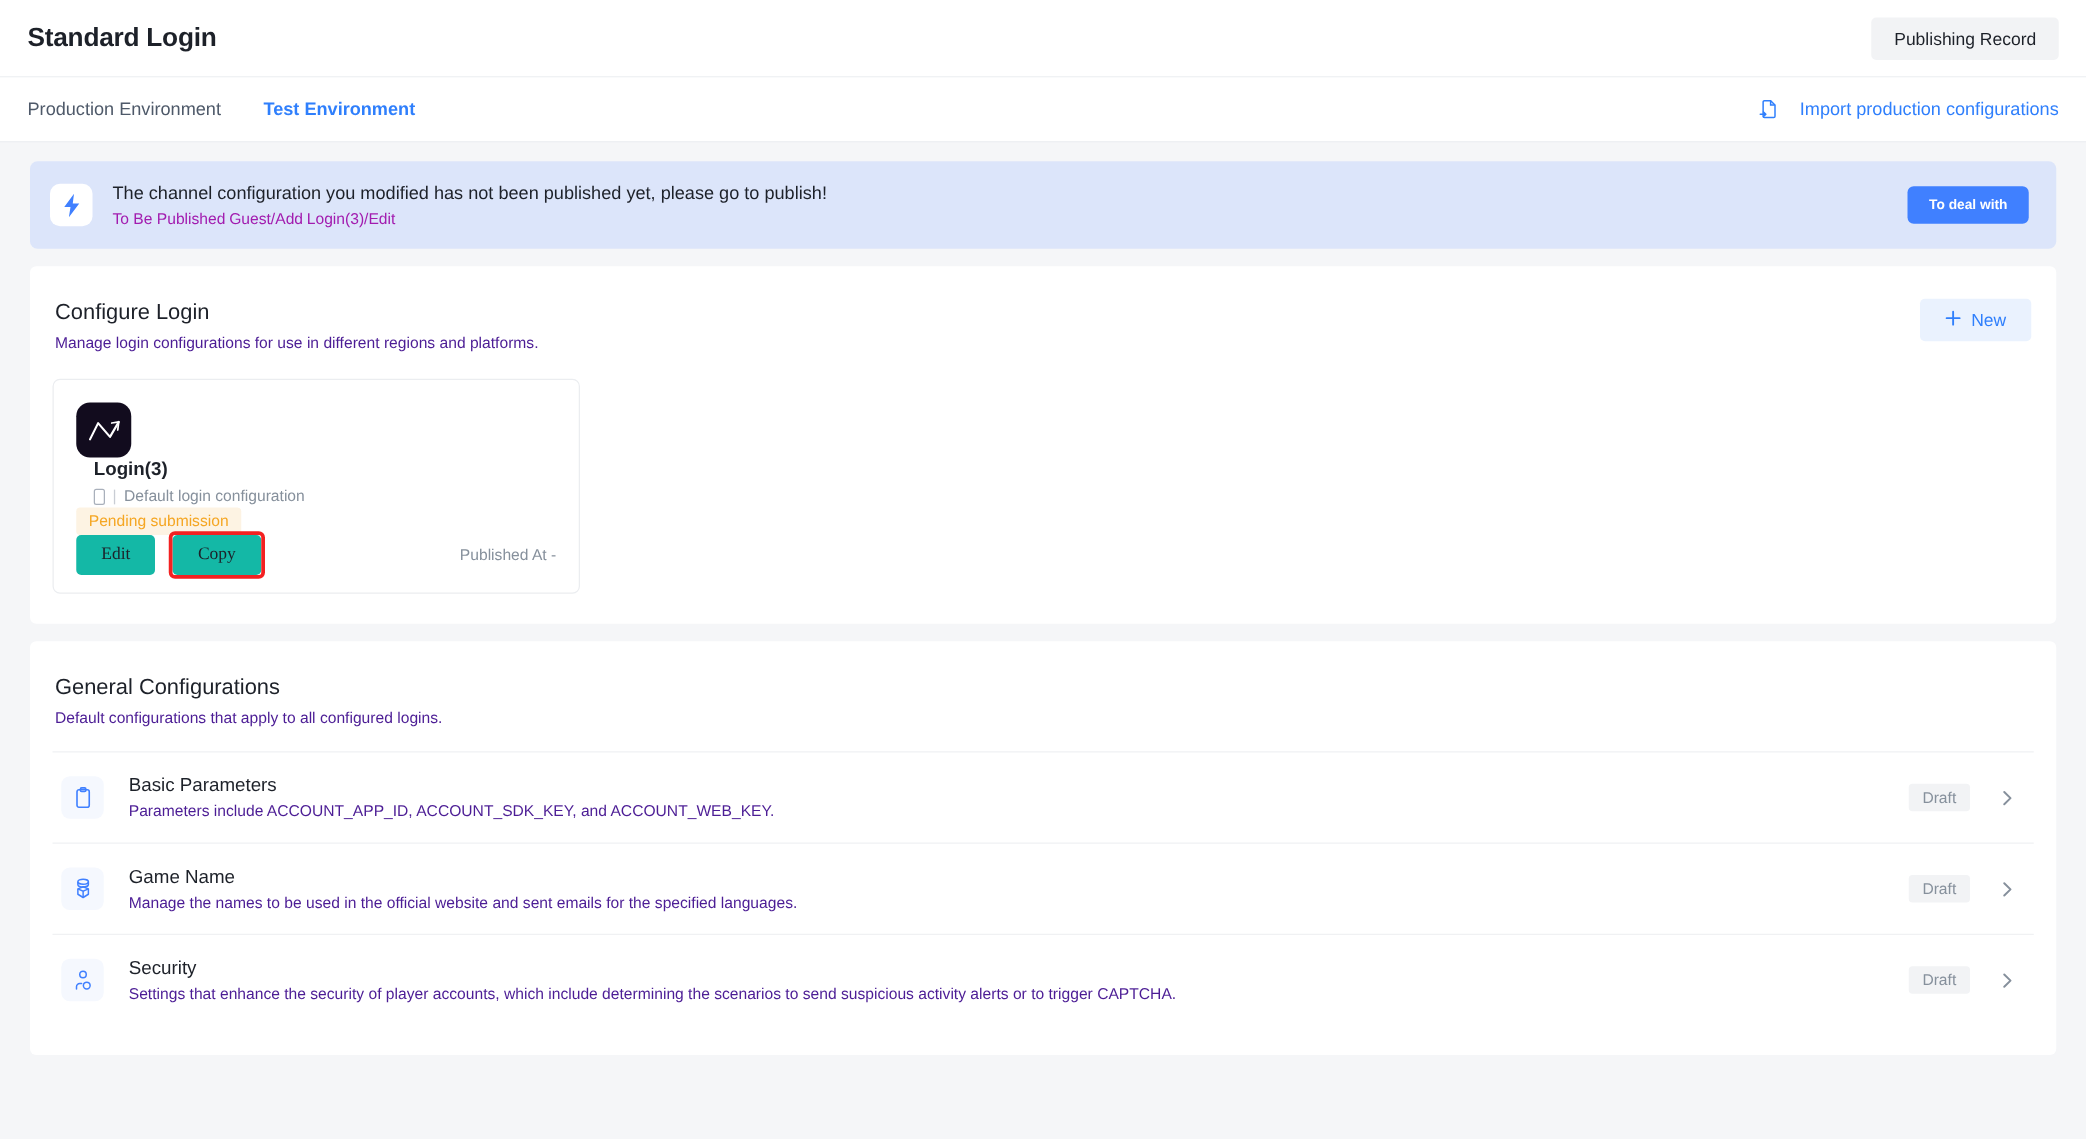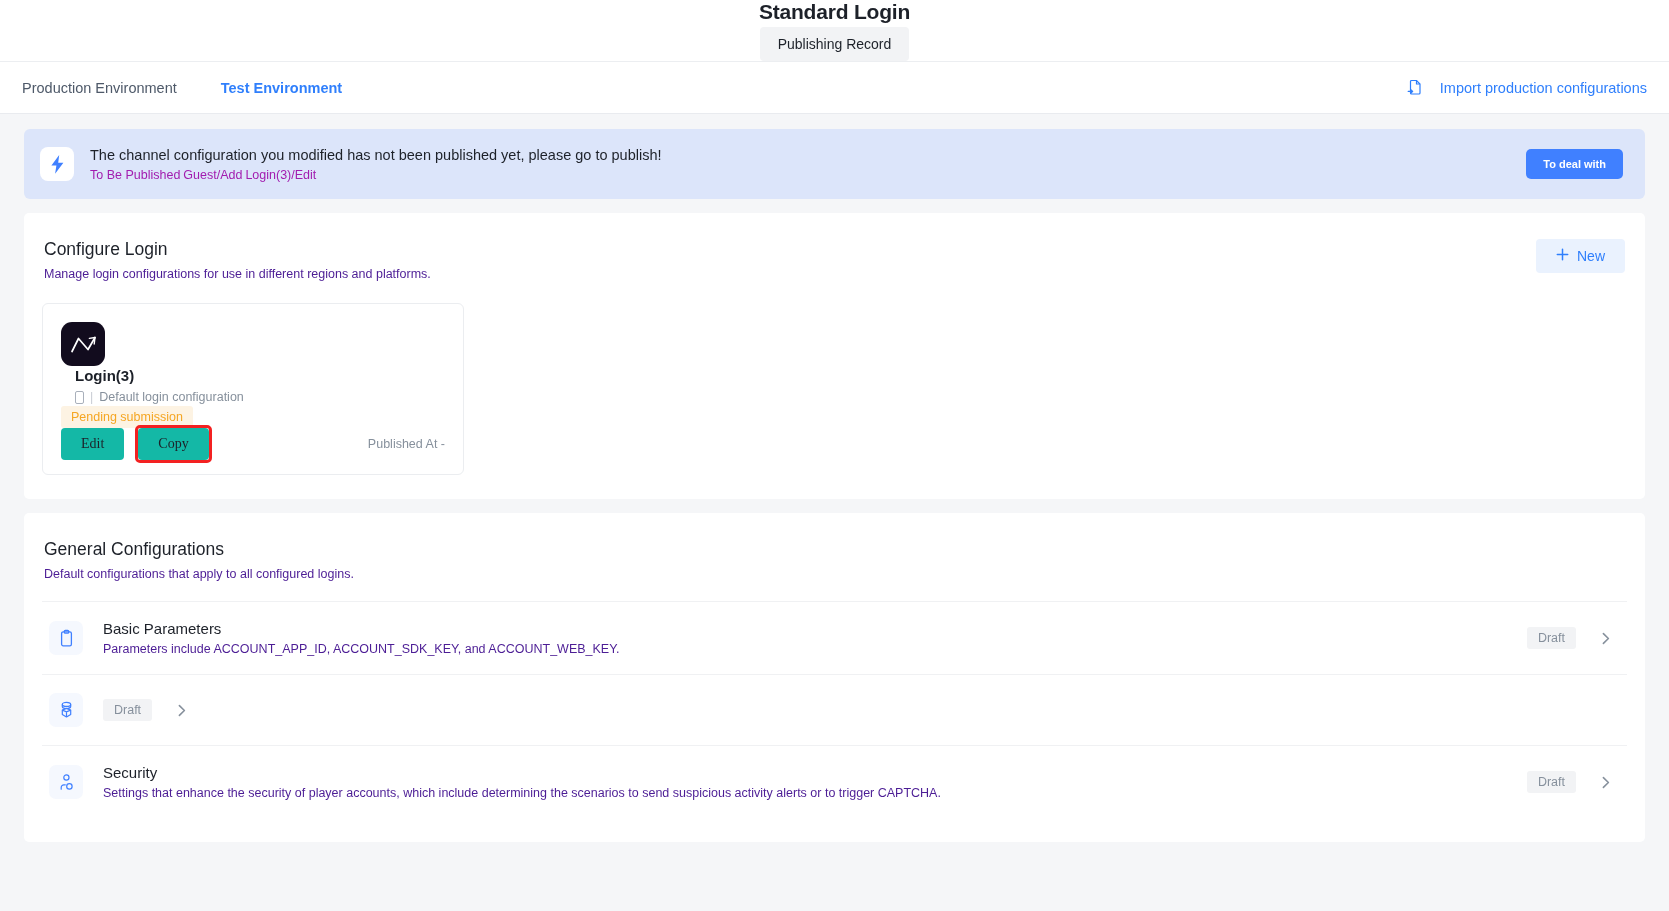--- a/index.html
+++ b/index.html
@@ -14,21 +14,20 @@
 
   
   .app-header {
     height: 62px;
     background: #ffffff;
     display: flex;
     align-items: center;
     justify-content: space-between;
     padding: 0 22px 0 22px;
     border-bottom: 1px solid #eceef1;
-    flex-direction: column;
   }
   .page-title {
     font-size: 21px;
     font-weight: bold;
     color: #1d2129;
     letter-spacing: -0.2px;
   }
   .publishing-record-btn {
     background: #f2f3f5;
     border: none;
@@ -44,21 +43,21 @@
   .tab-bar {
     height: 52px;
     background: #ffffff;
     display: flex;
     align-items: center;
     justify-content: space-between;
     padding: 0 22px;
     border-bottom: 1px solid #e9ebef;
     position: relative;
   }
-  .tabs { display: flex; align-items: flex-start; gap: 44px; height: 100%; }
+  .tabs { display: flex; align-items: flex-start; gap: 34px; height: 100%; }
   .tab {
     font-size: 14.5px;
     color: #4e5969;
     height: 100%;
     display: flex;
     align-items: center;
     position: relative;
     cursor: pointer;
   }
   .tab.active { color: #2f7ffc; font-weight: bold; }
@@ -402,20 +401,24 @@
 
       <div class="config-row">
         <div class="row-icon">
           <svg width="19" height="19" viewBox="0 0 19 19" fill="none">
             <ellipse cx="9.5" cy="3.4" rx="4.2" ry="2" stroke="#4080ff" stroke-width="1.2" fill="none"></ellipse>
             <path d="M5.3 3.4v2.1c0 1.1 1.9 2 4.2 2s4.2-.9 4.2-2V3.4" stroke="#4080ff" stroke-width="1.2" fill="none"></path>
             <path d="M5.3 9.1l4.2-1.7 4.2 1.7v4.3L9.5 16l-4.2-2.6V9.1z" stroke="#4080ff" stroke-width="1.2" fill="none" stroke-linejoin="round"></path>
             <path d="M5.3 9.1l4.2 1.8 4.2-1.8M9.5 10.9V16" stroke="#4080ff" stroke-width="1.2" fill="none"></path>
           </svg>
         </div>
+        <div class="row-text">
+          <div class="row-title">Game Name</div>
+          <div class="row-desc">Manage the names to be used in the official website and sent emails for the specified languages.</div>
+        </div>
         <div class="draft-badge">Draft</div>
         <span>
           <svg class="chevron" width="15" height="15" viewBox="0 0 15 15" fill="none">
             <path d="M5.4 2.6l5 4.9-5 4.9" stroke="#86909c" stroke-width="1.6" stroke-linecap="round" stroke-linejoin="round" fill="none"></path>
           </svg>
         </span>
       </div>
 
       <div class="config-row">
         <div class="row-icon">

